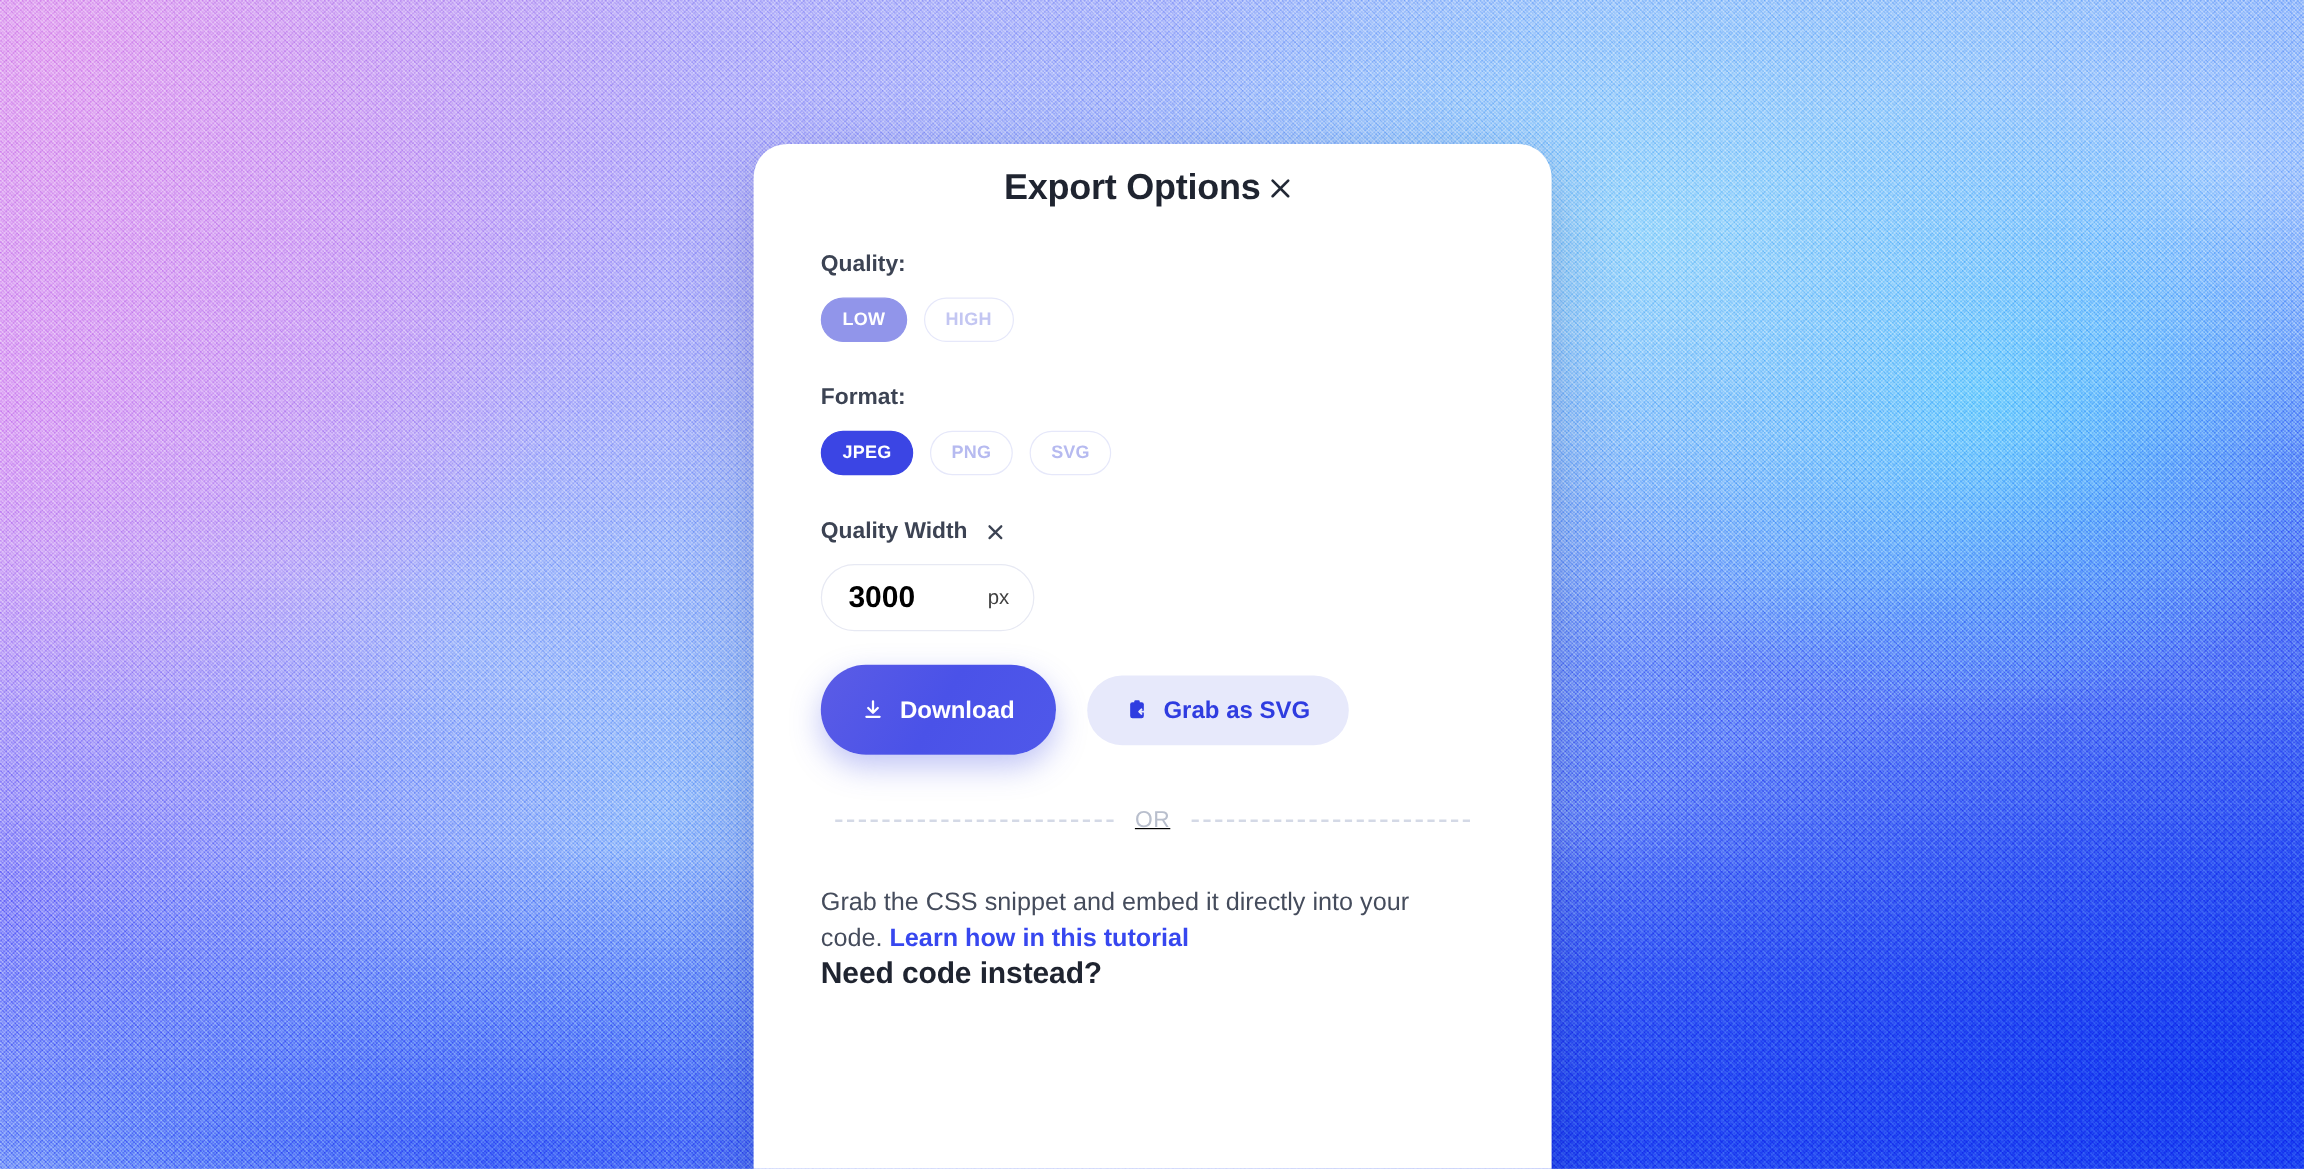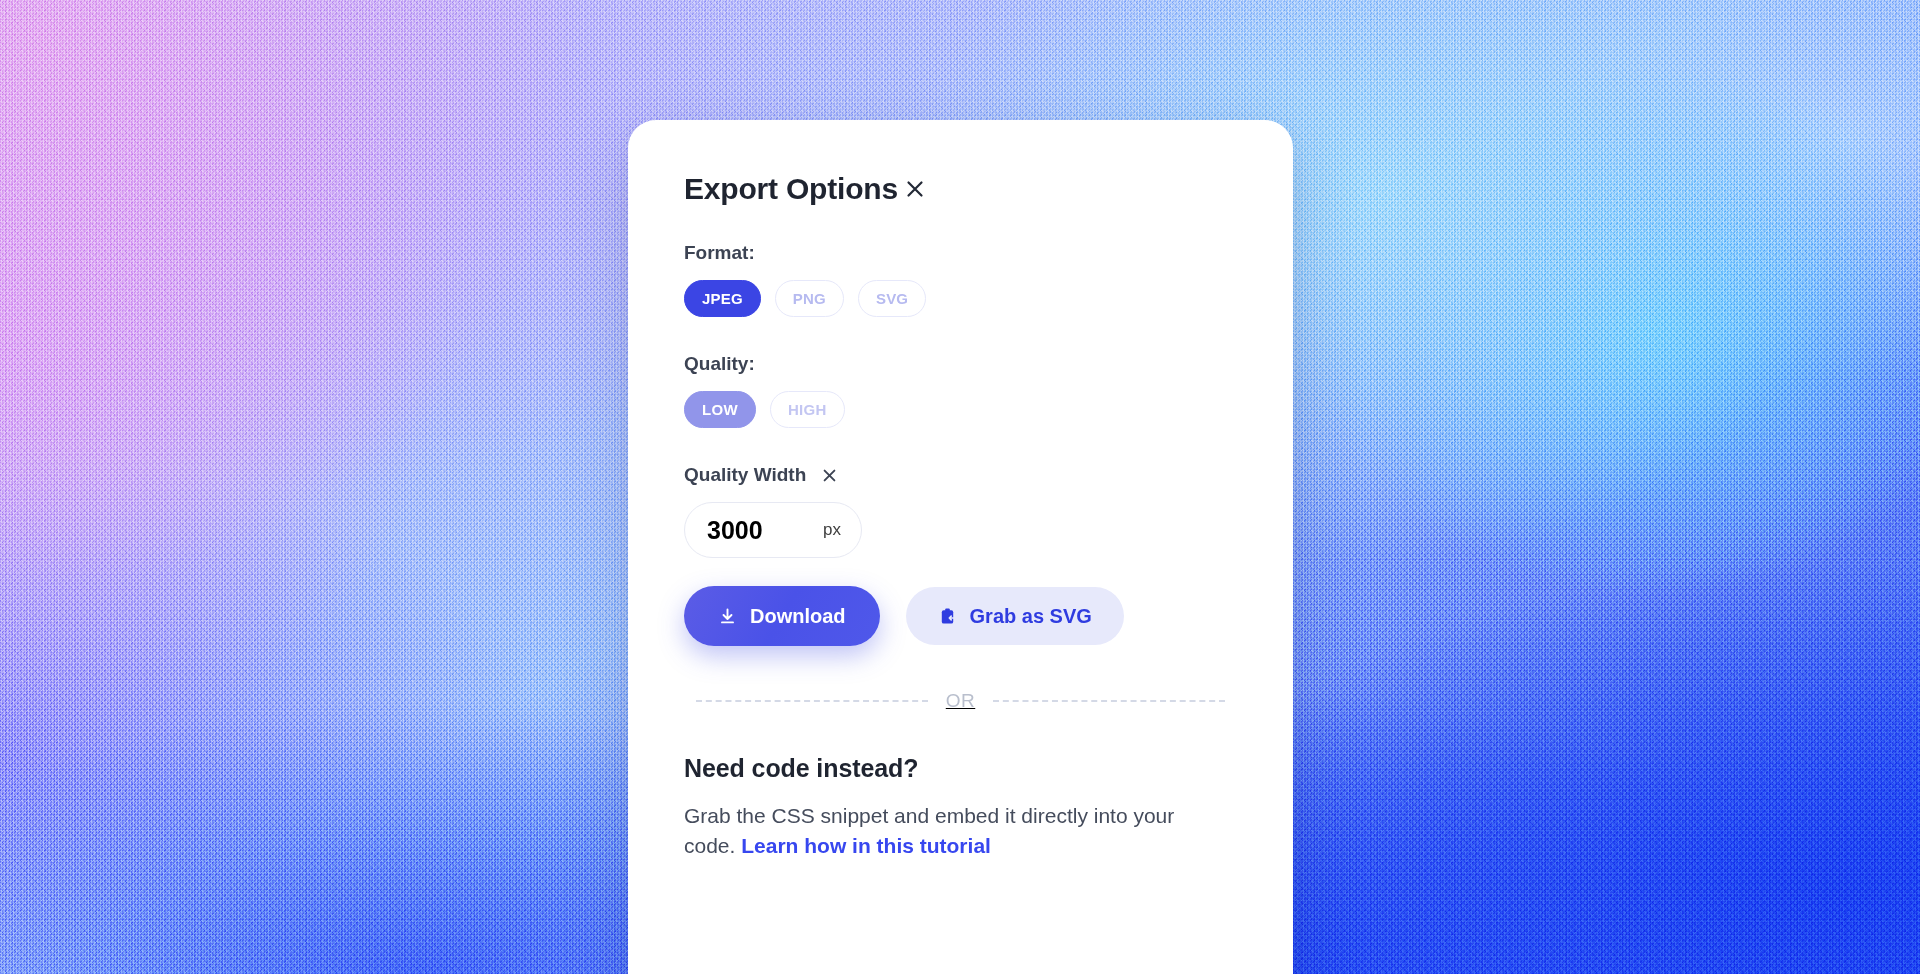--- a/index.html
+++ b/index.html
@@ -72,22 +72,22 @@
     background: #ffffff;
     border-radius: 28px 28px 0 0;
     box-shadow: 0 28px 70px rgba(30,40,120,0.16), 0 6px 18px rgba(30,40,120,0.08);
     padding: 0 56px;
     overflow: hidden;
   }
 
   .modal-header {
     display: flex;
     align-items: center;
-    justify-content: flex-start;
-    padding-top: 52px;
+    justify-content: center;
+    padding-top: 20px;
   }
 
   #modal-title {
     font-size: 30px;
     font-weight: 700;
     color: #1f2430;
     letter-spacing: -0.2px;
   }
 
   #close-button {
@@ -230,21 +230,21 @@
     border: none;
     border-radius: 999px;
     cursor: pointer;
     font-family: "Liberation Sans", sans-serif;
     font-size: 20px;
     font-weight: 700;
     line-height: 1;
   }
 
   #download-button {
-    height: 60px;
+    height: 75px;
     padding: 0 34px;
     background: linear-gradient(120deg, #5b5ce6 0%, #4a52e8 50%, #4f58ea 100%);
     color: #ffffff;
     box-shadow: 0 10px 26px rgba(75,85,230,0.35);
   }
 
   #copy-svg-button {
     height: 58px;
     padding: 0 32px;
     background: #e7e9fb;
@@ -308,33 +308,33 @@
   <div class="modal-header">
     <div id="modal-title">Export Options</div>
     <button id="close-button">
       <svg width="22" height="22" viewBox="0 0 22 22" fill="none">
         <path d="M4.5 4.5 L17.5 17.5 M17.5 4.5 L4.5 17.5" stroke="currentColor" stroke-width="2.2" stroke-linecap="round"></path>
       </svg>
     </button>
   </div>
 
   <div class="section">
+    <div class="section-label">Quality:</div>
+    <div class="pill-row">
+      <button class="pill pill-quality is-active">LOW</button>
+      <button class="pill pill-quality is-inactive">HIGH</button>
+    </div>
+  </div>
+
+  <div class="section">
     <div class="section-label">Format:</div>
     <div class="pill-row">
       <button class="pill pill-format is-active">JPEG</button>
       <button class="pill pill-format is-inactive">PNG</button>
       <button class="pill pill-format is-inactive">SVG</button>
-    </div>
-  </div>
-
-  <div class="section">
-    <div class="section-label">Quality:</div>
-    <div class="pill-row">
-      <button class="pill pill-quality is-active">LOW</button>
-      <button class="pill pill-quality is-inactive">HIGH</button>
     </div>
   </div>
 
   <div class="section">
     <div class="custom-width-head">
       <span id="custom-width-label">Quality Width</span>
       <button id="custom-width-clear">
         <svg width="15" height="15" viewBox="0 0 15 15" fill="none">
           <path d="M2.6 2.6 L12.4 12.4 M12.4 2.6 L2.6 12.4" stroke="currentColor" stroke-width="1.9" stroke-linecap="round"></path>
         </svg>
@@ -369,17 +369,17 @@
     </button>
   </div>
 
   <div class="divider">
     <span class="divider-line"></span>
     <span id="divider-label">OR</span>
     <span class="divider-line"></span>
   </div>
 
   <div class="footer">
+    <div id="footer-text"><span>Grab the CSS snippet and embed it directly into your code. </span><a id="footer-link">Learn how in this tutorial</a></div>
     <div id="footer-title">Need code instead?</div>
-    <div id="footer-text"><span>Grab the CSS snippet and embed it directly into your code. </span><a id="footer-link">Learn how in this tutorial</a></div>
   </div>
 
 </div>
 
 </body></html>

